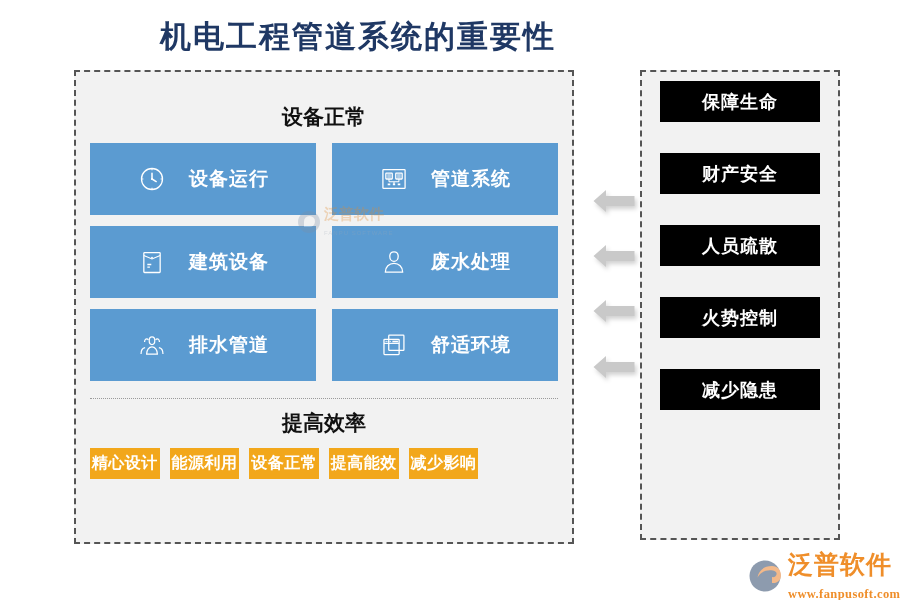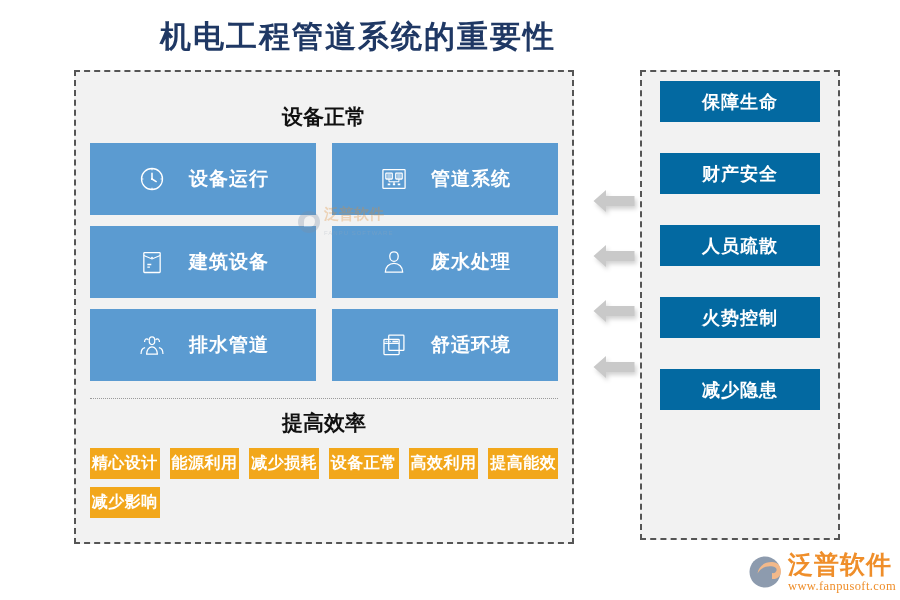--- a/index.html
+++ b/index.html
@@ -107,21 +107,21 @@
     font-size: 16px;
     font-weight: 700;
     letter-spacing: 0.5px;
     font-family: "Liberation Serif", "DejaVu Serif", serif;
   }
 
   
   .safe-list { margin: 9px 18px 0 18px; }
 
   .safe-item {
-    background: #0369a1;
+    background: #000000;
     height: 41px;
     margin-bottom: 31px;
     display: flex;
     align-items: center;
     justify-content: center;
     color: #ffffff;
     font-size: 18px;
     font-weight: 700;
     letter-spacing: 1px;
     font-family: "Liberation Serif", "DejaVu Serif", serif;
@@ -191,23 +191,24 @@
     position: relative;
   }
   .logo-mark svg { width: 34px; height: 34px; display: block; }
   .logo-text { display: flex; flex-direction: column; line-height: 1; }
   .logo-cn {
     font-size: 25px; font-weight: 700; color: #ef8e2a;
     letter-spacing: 1px;
     font-family: "Liberation Serif", "DejaVu Serif", serif;
   }
   .logo-url {
-    margin-top: 3px;
+    margin-top: 11px;
     font-size: 12.5px; color: #ef8e2a; letter-spacing: 0.4px;
     font-family: "Liberation Serif", "DejaVu Serif", serif;
+    font-weight: bold;
   }
 </style>
 </head>
 <body>
 
 <div class="page-title">机电工程管道系统的重要性</div>
 
 <div class="panel panel-left">
 
   <div class="section-title section-title-equip">设备正常</div>
@@ -293,23 +294,21 @@
 
   </div>
 
   <div class="divider"></div>
 
   <div class="section-title" style="margin-top:10px;">提高效率</div>
 
   <div class="tag-grid">
     <div class="tag">精心设计</div>
     <div class="tag">能源利用</div>
-    <div class="tag">减少损耗</div>
     <div class="tag">设备正常</div>
-    <div class="tag">高效利用</div>
     <div class="tag">提高能效</div>
     <div class="tag">减少影响</div>
   </div>
 
 </div>
 
 <div class="arrow arrow-1">
   <svg viewBox="0 0 44 30">
       <path d="M1.5 15 L14 4 L14 10 L42.5 10 L42.5 20 L14 20 L14 26 Z" fill="#c9c9c9"></path>
     </svg>

